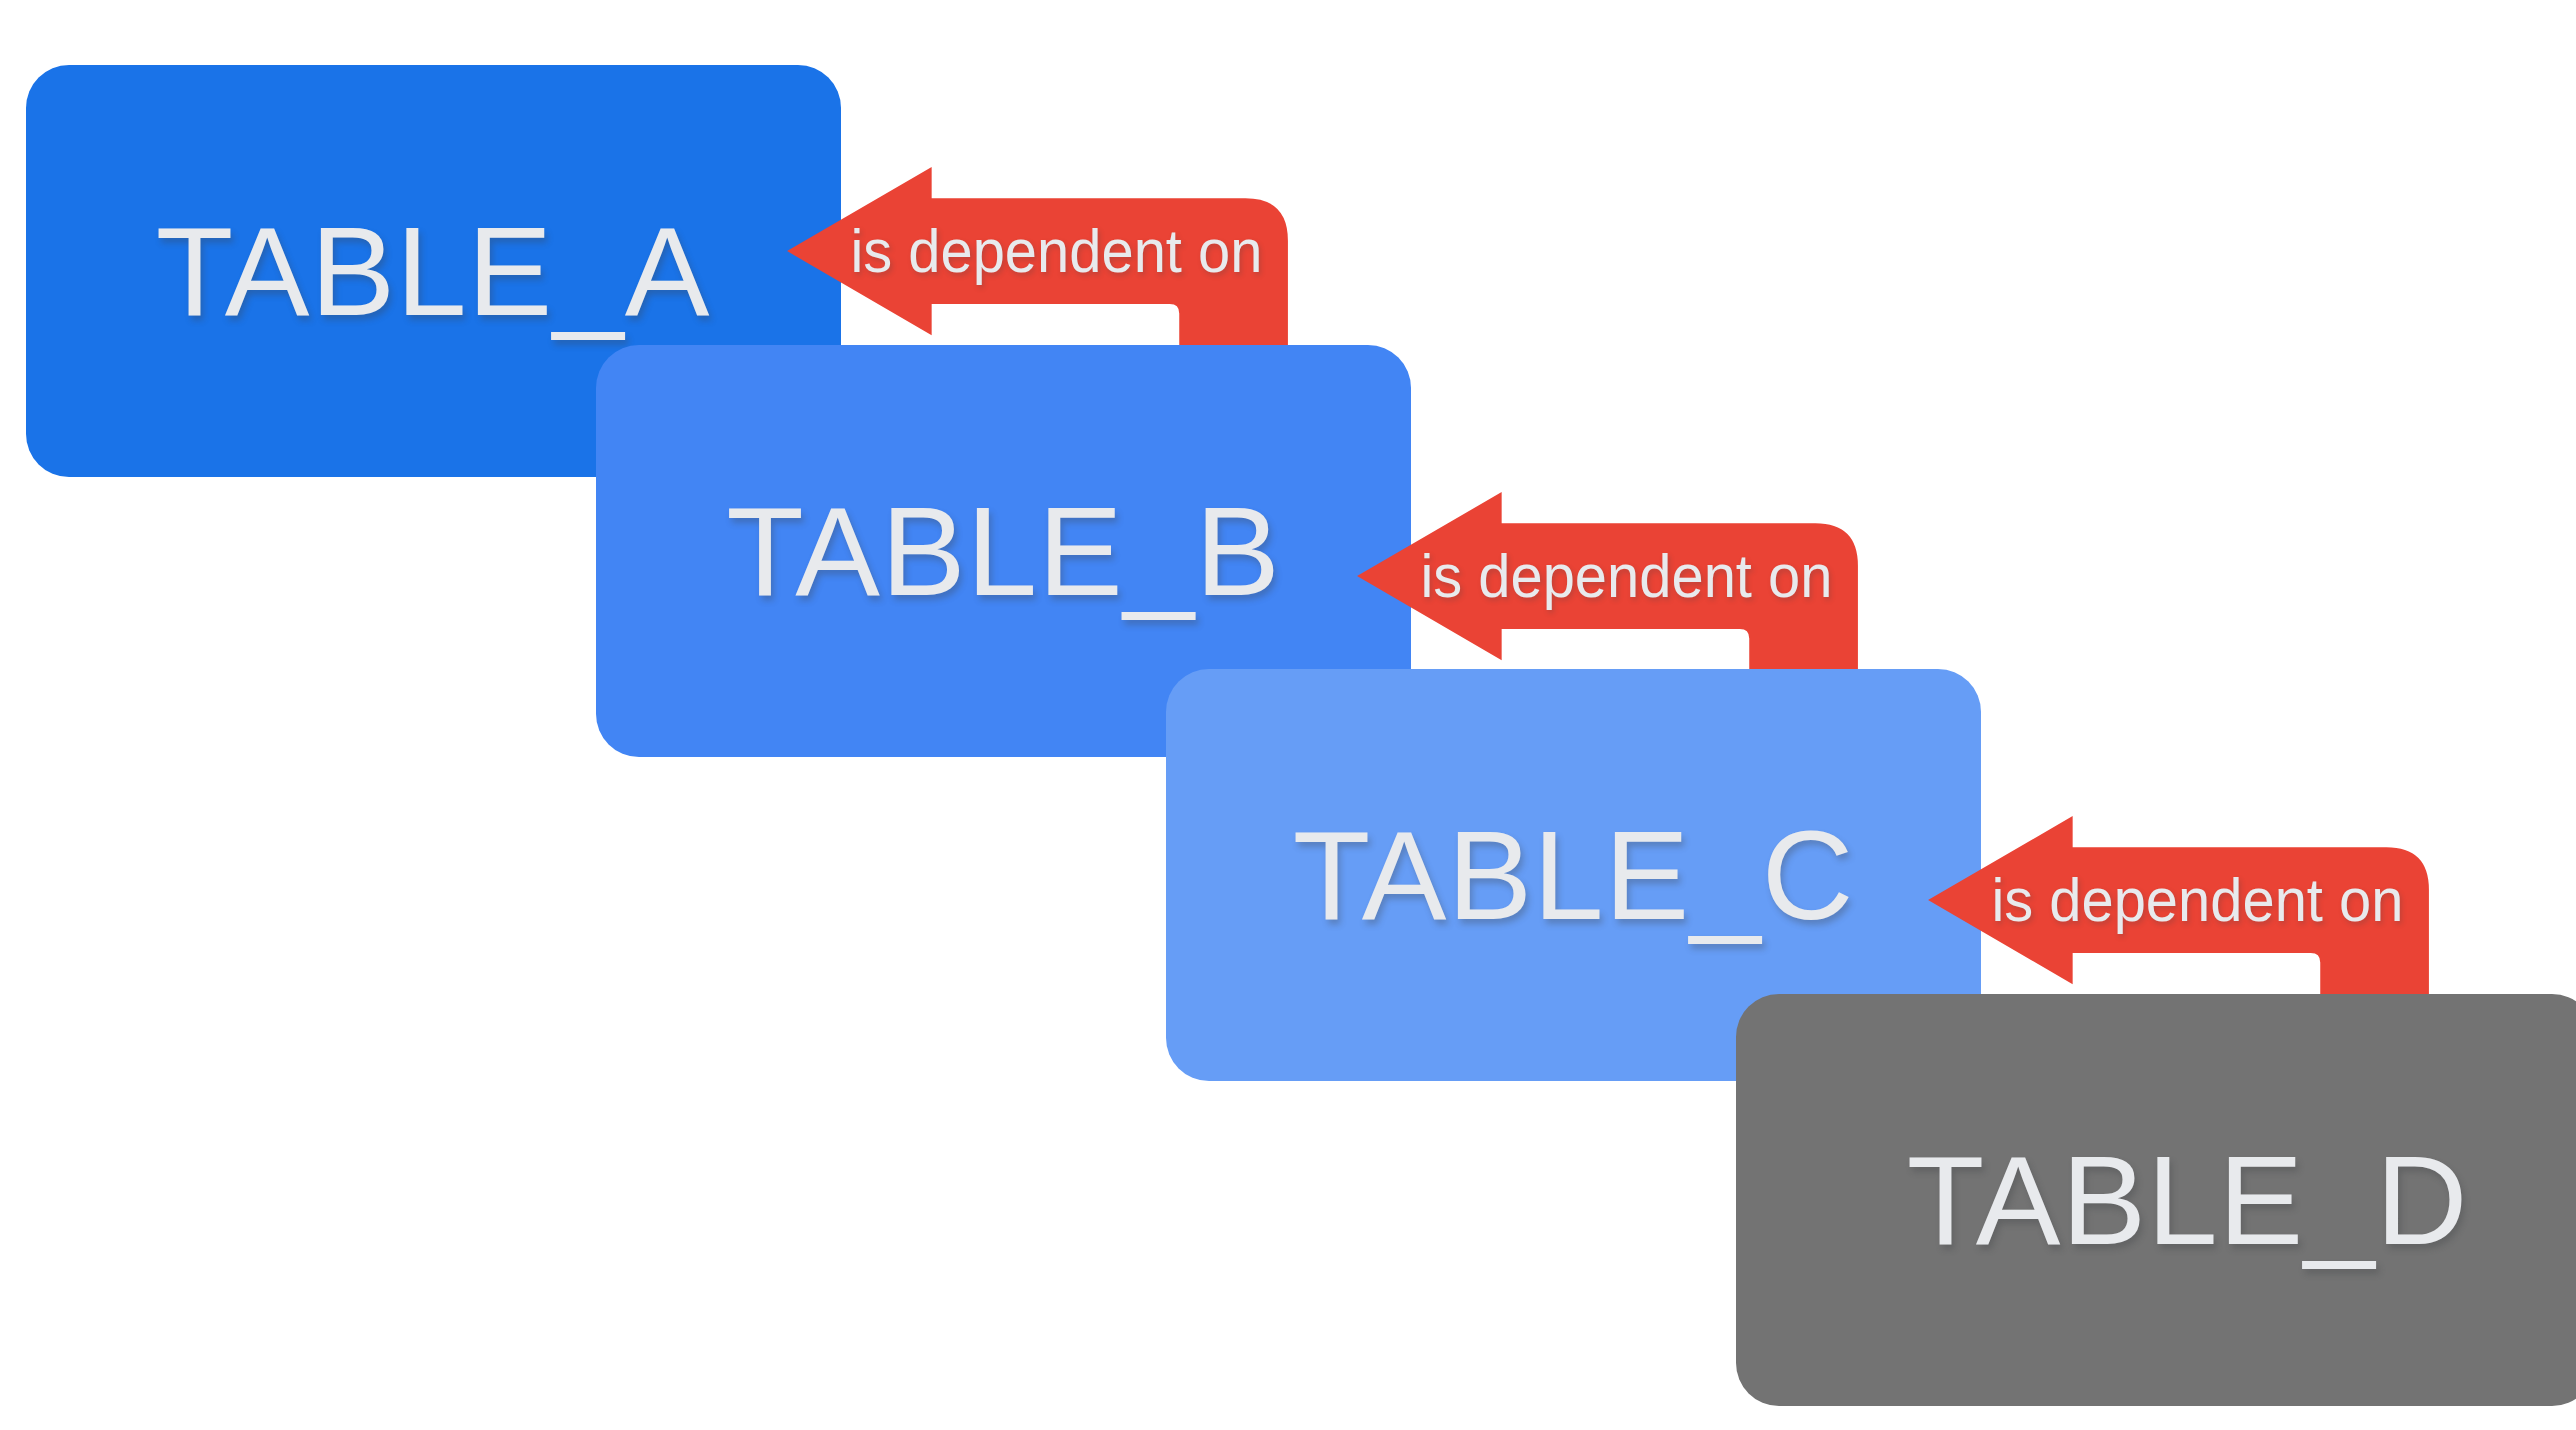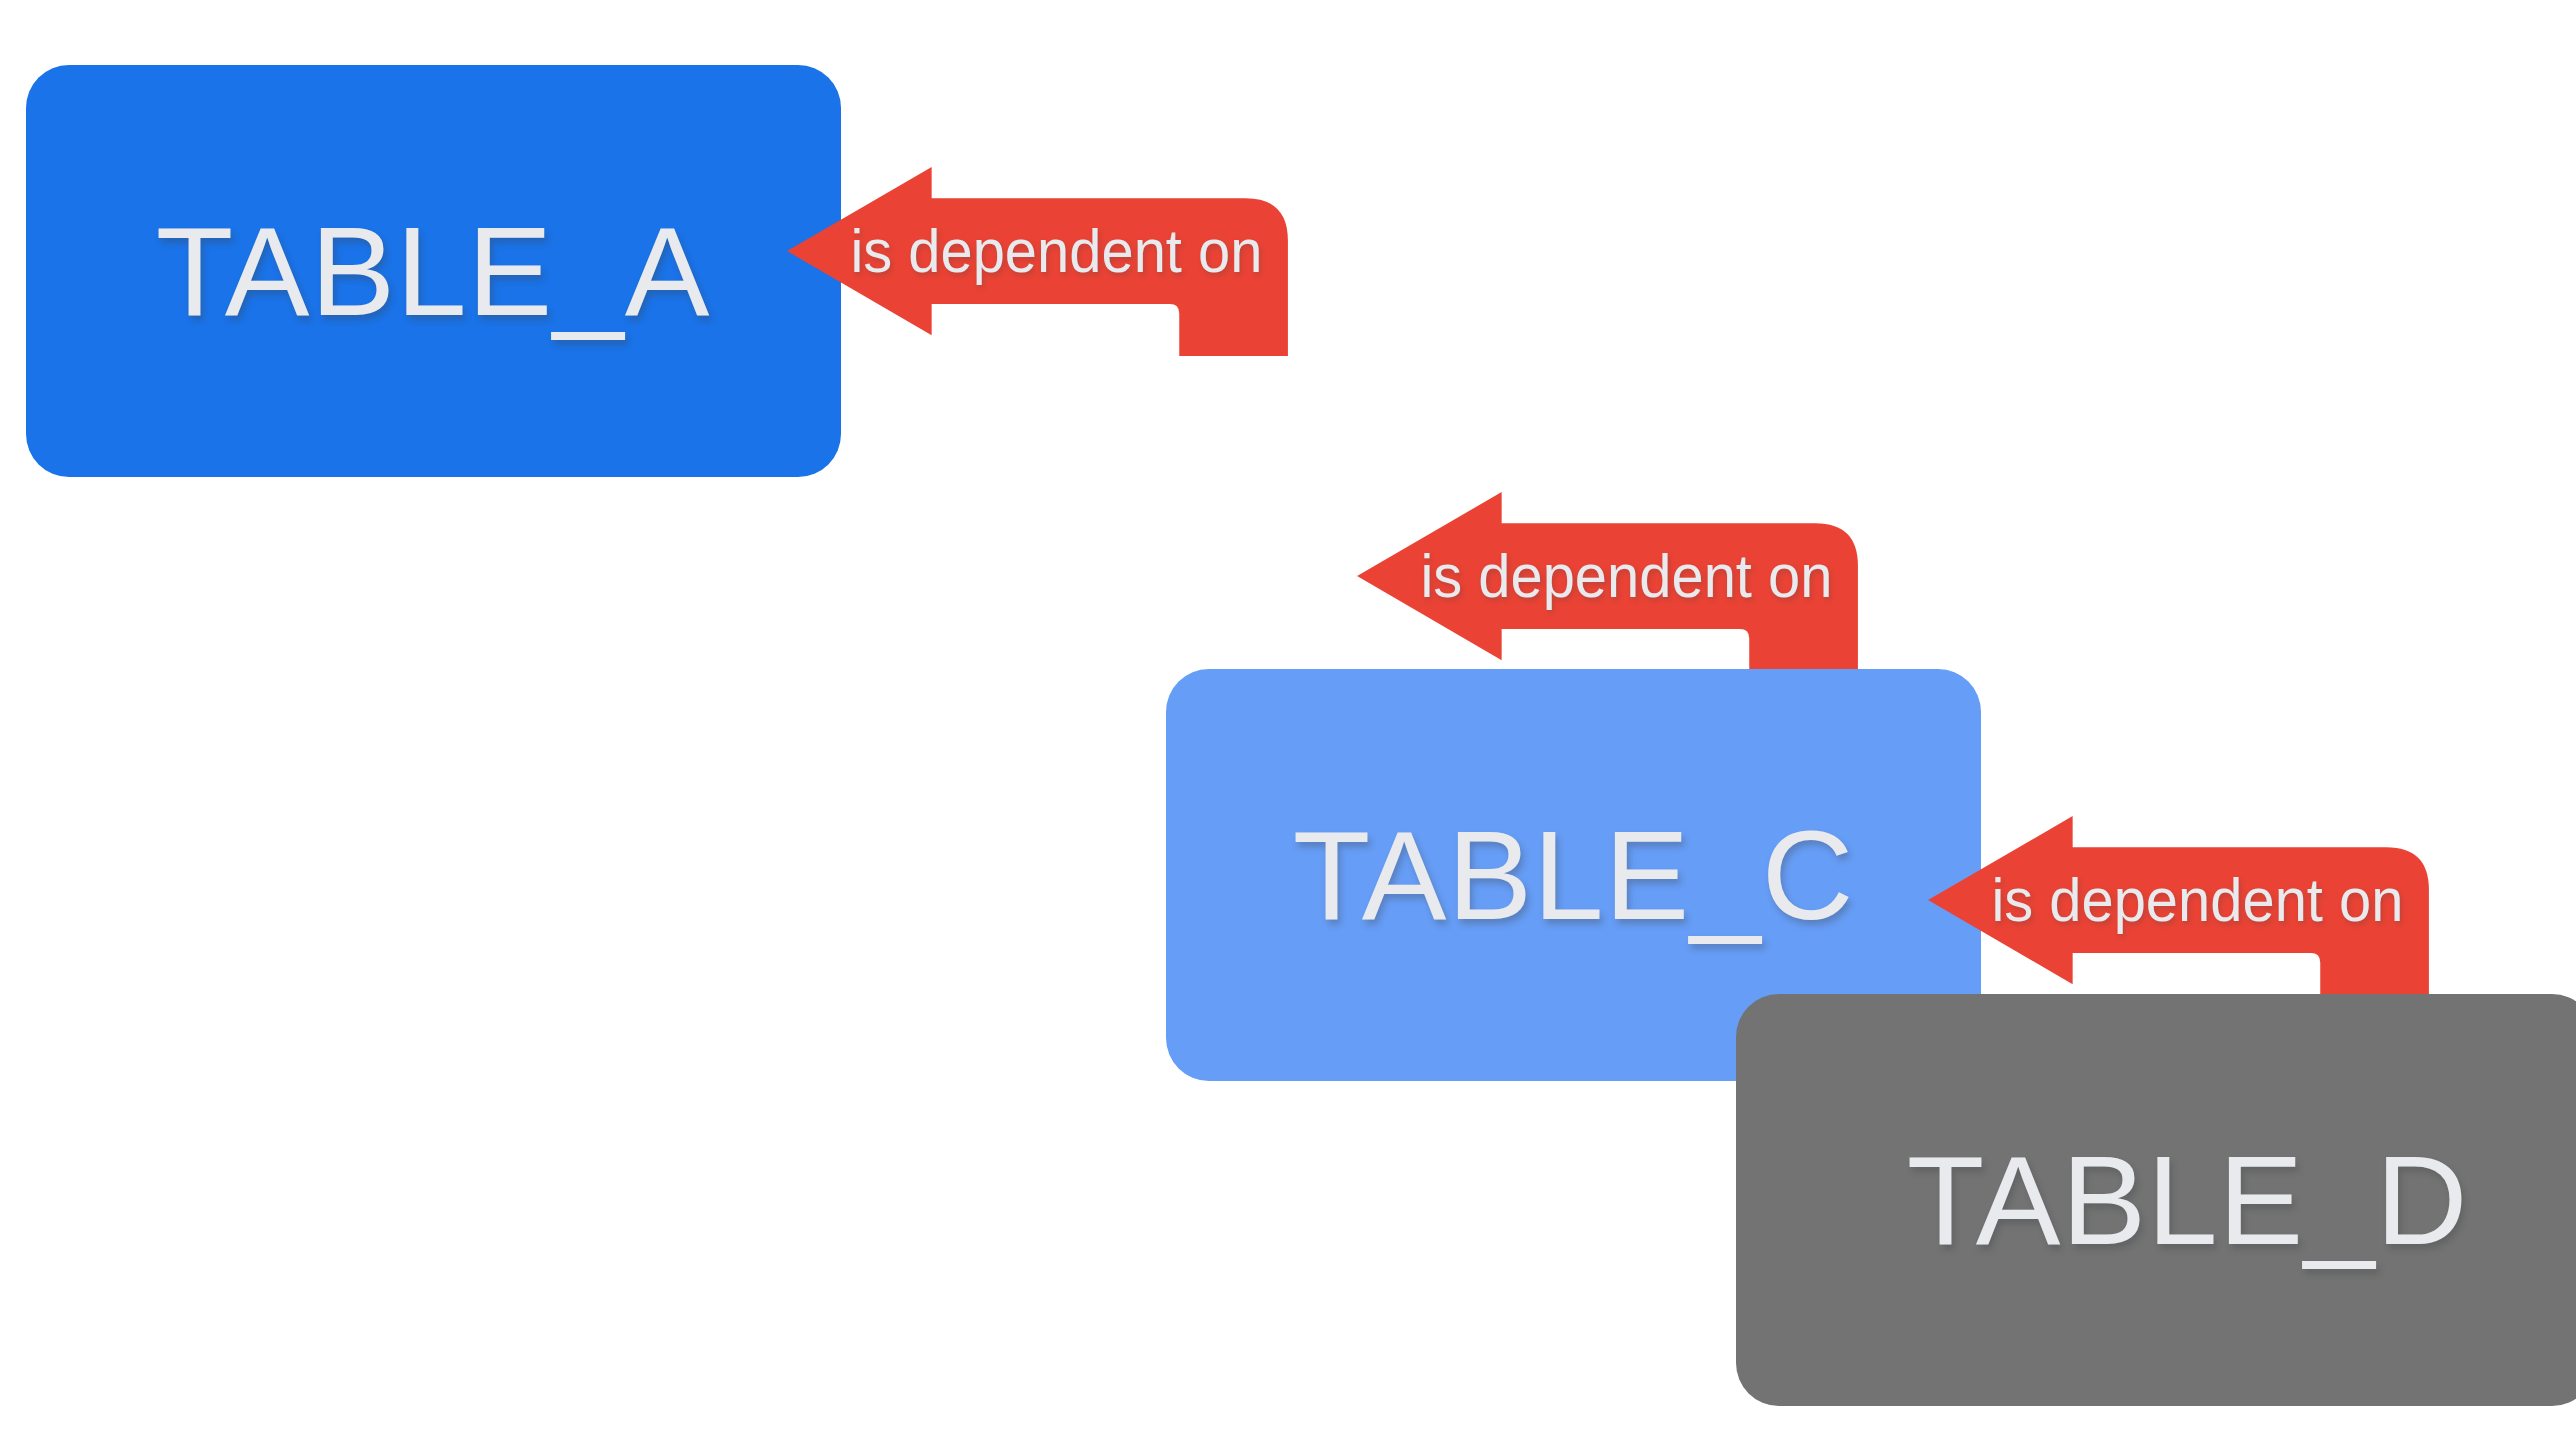--- a/index.html
+++ b/index.html
@@ -62,20 +62,23 @@
 
   <div class="table-box pos-a z1" style="background-color: rgb(26, 115, 232); margin-top: 44px;">
     <span class="table-label">TABLE_A</span>
   </div>
 
   <svg class="dep-arrow arrow-1 z2" viewBox="0 0 530 200">
     <path d="M 0 89 L 153 0 L 153 33 L 485 33 Q 530 33 530 78 L 530 200 L 415 200 L 415 155 Q 415 145 405 145 L 153 145 L 153 178 Z" style="fill: rgb(234, 67, 53);"></path>
     <text x="285" y="111" text-anchor="middle" textLength="436" lengthAdjust="spacingAndGlyphs" style="fill: rgb(232, 234, 237);">is dependent on</text>
   </svg>
 
+  <div class="table-box pos-b z3" style="background-color: rgb(66, 133, 244);">
+    <span class="table-label">TABLE_B</span>
+  </div>
 
   <svg class="dep-arrow arrow-2 z4" viewBox="0 0 530 200">
     <path d="M 0 89 L 153 0 L 153 33 L 485 33 Q 530 33 530 78 L 530 200 L 415 200 L 415 155 Q 415 145 405 145 L 153 145 L 153 178 Z" style="fill: rgb(234, 67, 53);"></path>
     <text x="285" y="111" text-anchor="middle" textLength="436" lengthAdjust="spacingAndGlyphs" style="fill: rgb(232, 234, 237);">is dependent on</text>
   </svg>
 
   <div class="table-box pos-c z5" style="background-color: rgb(102, 157, 246);">
     <span class="table-label">TABLE_C</span>
   </div>
 

